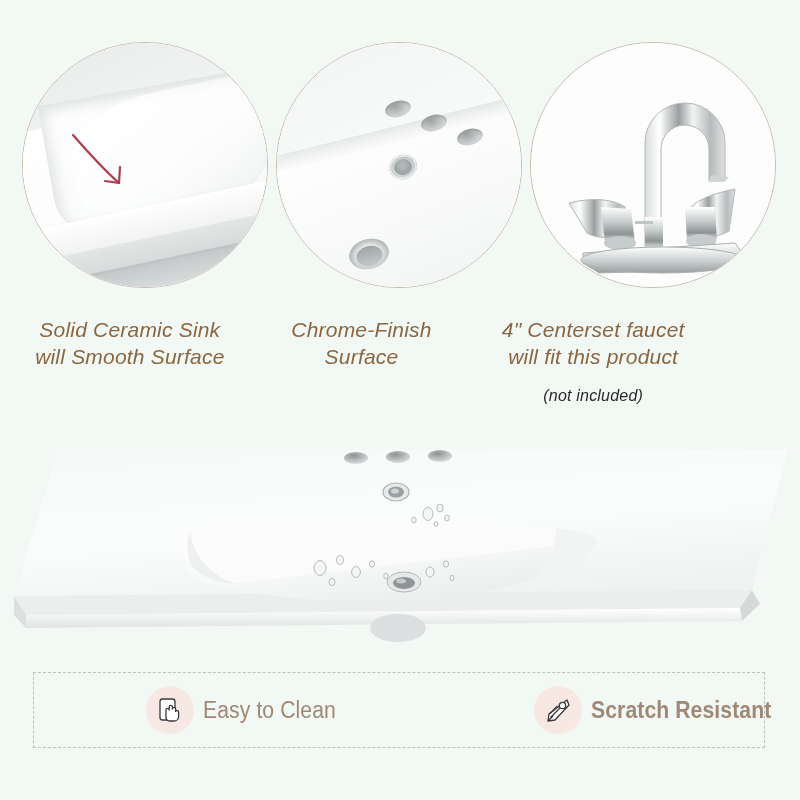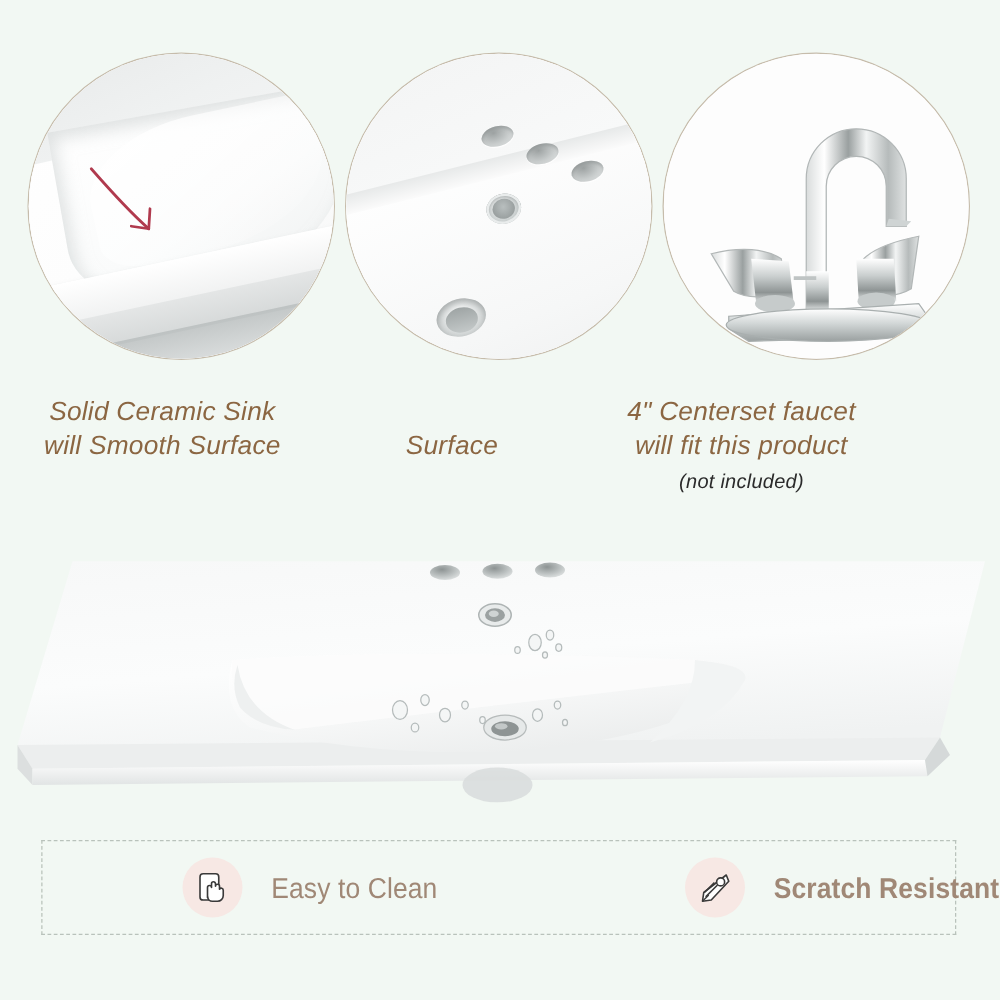--- a/index.html
+++ b/index.html
@@ -128,36 +128,36 @@
     box-sizing:border-box;
   }
   .caption{
     width:258px;text-align:center;
     color:#8b6642;
     font-style:italic;
     font-size:21px;line-height:27px;
     letter-spacing:.2px;
   }
   .caption .sub{
-    display:block;color:#2b2b2b;font-size:16px;line-height:24px;margin-top:4px;font-style:italic;
+    display:block;color:#2b2b2b;font-size:16px;line-height:24px;margin-top:14px;font-style:italic;
   }
 
   
   .hero{position:absolute;left:0;top:432px;width:800px;height:210px;}
   .hero-svg{position:absolute;left:0;top:0;width:800px;height:210px;}
 
   
   .feature-bar{
     position:absolute;left:33px;top:672px;width:732px;height:76px;
     border:1px dashed #b9c2bb;
     box-sizing:border-box;
     display:flex;align-items:center;
   }
   .feature{
-    display:flex;align-items:center;gap:23px;
+    display:flex;align-items:center;gap:9px;
   }
   .feature.f1{margin-left:112px;}
   .feature.f2{margin-left:186px;font-weight:bold;}
   .badge{
     width:48px;height:48px;border-radius:50%;
     background:#f7e8e4;
     display:flex;align-items:center;justify-content:center;
     flex:0 0 auto;
   }
   .badge svg{display:block;}
@@ -262,21 +262,21 @@
       </div>
     </div>
   </div>
 
   <div class="captions">
     <div class="caption">
       <span>Solid Ceramic Sink</span><br>
       <span>will Smooth Surface</span>
     </div>
     <div class="caption">
-      <br>
+      <span>Chrome-Finish</span><br>
       <span>Surface</span>
     </div>
     <div class="caption">
       <span>4" Centerset faucet</span><br>
       <span>will fit this product</span>
       <span class="sub">(not included)</span>
     </div>
   </div>
 
   <div class="hero">

